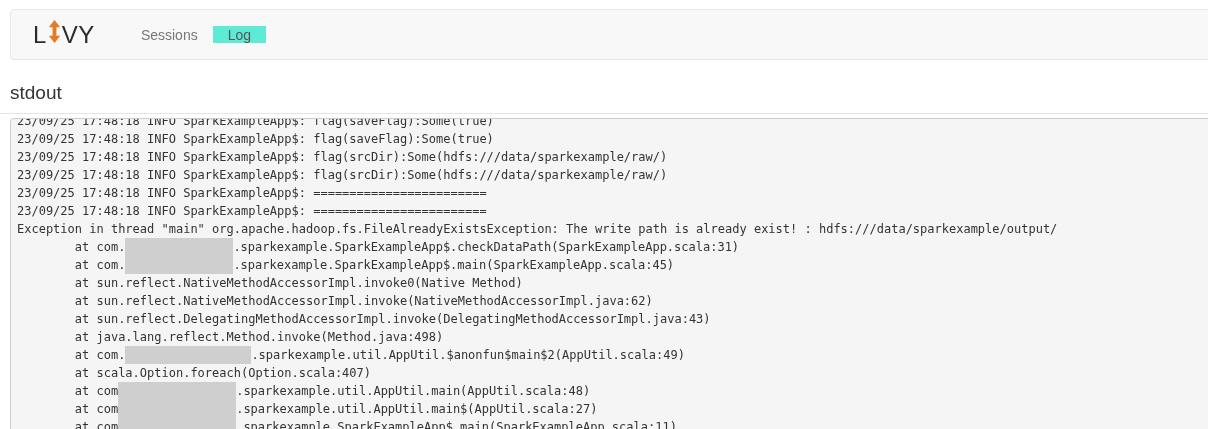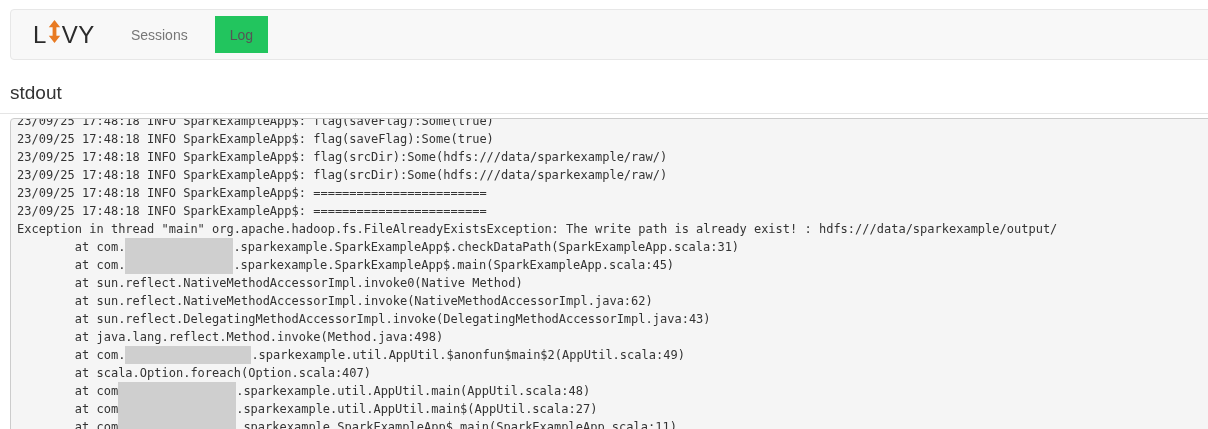--- a/index.html
+++ b/index.html
@@ -27,33 +27,33 @@
     display: flex;
     align-items: center;
     padding: 0 15px 0 22px;
     text-decoration: none;
     color: #2b2b2b;
     font-size: 24px;
     letter-spacing: 0.5px;
     cursor: pointer;
   }
   .brand .arrow-icon { margin: 0 1px; display: inline-block; }
-  .nav { display: flex; list-style: none; margin: 6px; padding: 0; gap: 12px; }
+  .nav { display: flex; list-style: none; margin: 16px; padding: 0; }
   .nav li { display: flex; }
   .nav a {
     display: flex;
     align-items: center;
     padding: 0 15px;
     font-size: 14px;
     color: #777;
     text-decoration: none;
     cursor: pointer;
   }
   .nav li.active a {
-    background: #22c55e;
+    background: #5eead4;
     color: #555;
   }
 
   
   .section-title {
     margin: 22px 0 9px 10px;
     font-size: 19px;
     font-weight: 400;
     color: #333;
   }

